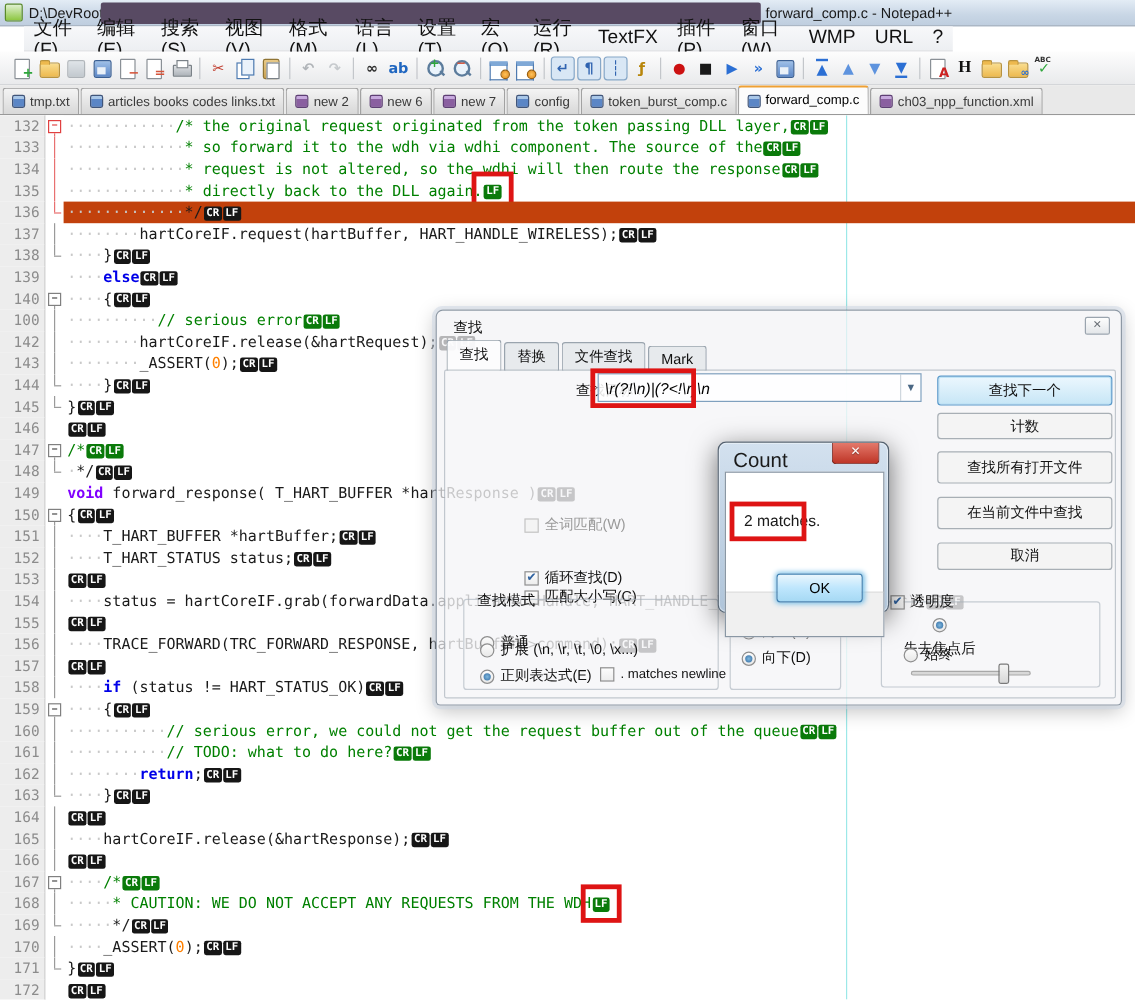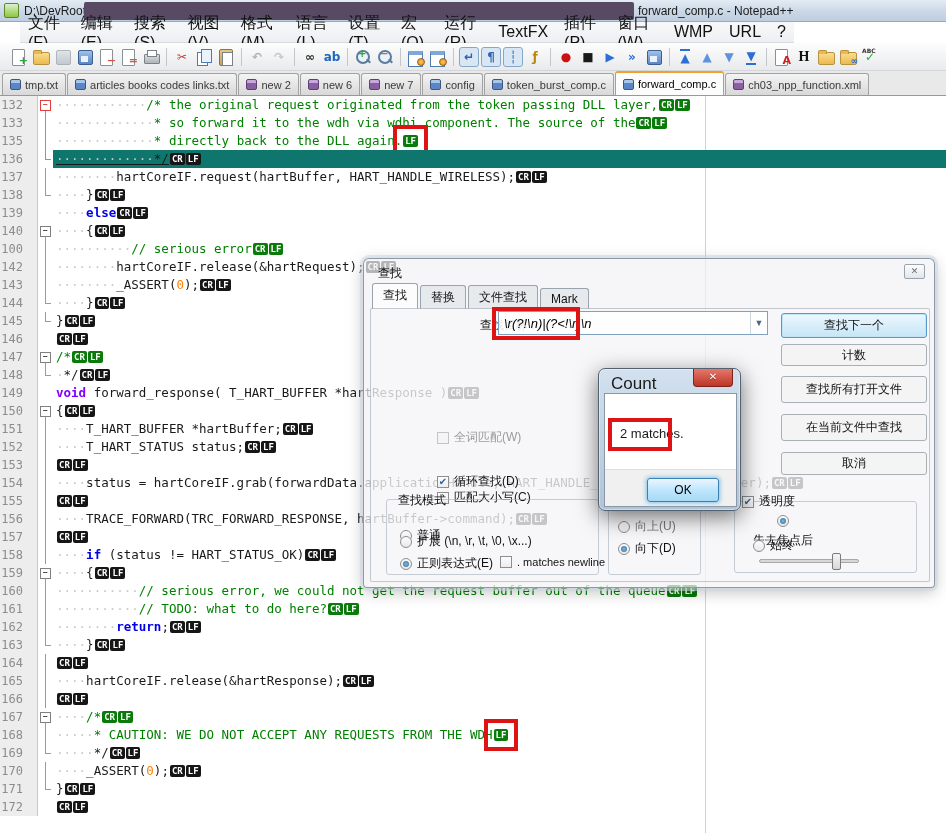--- a/index.html
+++ b/index.html
@@ -75,34 +75,34 @@
     background:linear-gradient(#F4F4F4,#D8D8D8); font-size:11px; color:#3A3A3A; white-space:nowrap; }
   .tab.active { background:#FCFCFC; height:24px; border-top:2px solid #EFA033; color:#000; }
   .tabicon { width:11px; height:11px; border-radius:2px; border:1px solid #40557A; }
   .tabicon.blue { background:linear-gradient(#A9C7E8 30%,#5B86C6 31%); }
   .tabicon.purple { background:linear-gradient(#C7A9DE 30%,#8A5FA0 31%); border-color:#5E3F74; }
   
   #editor { position:absolute; left:0; top:96px; width:946px; height:737px; background:#fff; overflow:hidden; }
   #edgeline { position:absolute; left:705px; top:0; width:1px; height:737px; background:#9CE8E8; z-index:1; }
   .row { display:flex; height:18px; position:relative; }
   .gut { width:38px; background:#EDEDED; border-right:1px solid #C9C9C9; color:#8C8C8C;
-    font:12px/18px "DejaVu Sans Mono",monospace; text-align:right; padding-right:14px; flex:none; }
+    font:12px/18px "DejaVu Sans Mono",monospace; text-align:right; padding-right:4px; flex:none; }
   .fold { width:15px; flex:none; position:relative; background:#fff; }
   .fold.box::before { content:"−"; position:absolute; left:2px; top:4px; width:9px; height:9px;
     border:1px solid #808080; background:#fff; font:bold 8px/8px "DejaVu Sans Mono",monospace;
     text-align:center; color:#404040; z-index:2; }
   .fold.box::after { content:""; position:absolute; left:7px; top:15px; bottom:0; border-left:1px solid #9A9A9A; }
   .fold.line::before { content:""; position:absolute; left:7px; top:0; bottom:0; border-left:1px solid #9A9A9A; }
   .fold.end::before { content:""; position:absolute; left:7px; top:0; height:9px; border-left:1px solid #9A9A9A; }
   .fold.end::after { content:""; position:absolute; left:7px; top:9px; width:6px; border-top:1px solid #9A9A9A; }
   .fold.fr.box::before { border-color:#E04040; color:#E04040; }
   .fold.fr.box::after, .fold.fr.line::before, .fold.fr.end::before, .fold.fr.end::after { border-color:#E87070; }
   .codearea { flex:1; font:12.5px/18px "DejaVu Sans Mono",monospace; white-space:pre; color:#1A1A1A;
     padding-left:3px; position:relative; z-index:2; }
-  .row.cur .codearea { background:#0f766e;text-decoration:underline; }
+  .row.cur .codearea { background:#c2410c; }
   .ws { color:#C8C8C8; }
   .cm { color:#008000; } .k { color:#0000E8; font-weight:bold; }
   .t { color:#8000FF; font-weight:bold; } .n { color:#FF8000; } .p { color:#1A1A1A; }
   .b { display:inline-block; font:bold 9px/12px "DejaVu Sans Mono",monospace; color:#fff;
     padding:0 2px; border-radius:2px; margin-left:1px; vertical-align:1px; }
   .b.d { background:#161616; } .b.g { background:#0A7A0A; }
   .eolwrap { position:relative; display:inline-block; }
   .eolwrap.redwrap::after { content:""; position:absolute; left:-9px; top:-7px; right:-10px; bottom:-7px;
     border:4px solid #DE1414; pointer-events:none; z-index:5; }
   
@@ -147,21 +147,21 @@
     background:linear-gradient(#F4F4F4,#D8D8D8); border:1px solid #7A7A7A; border-radius:2px; }
   
   #count-dialog { position:absolute; left:598px; top:368px; width:143px; height:143px;
     border-radius:7px; background:linear-gradient(#D3E1EF,#AFC4D9); border:1px solid #54616F;
     box-shadow:0 6px 22px rgba(0,0,0,.55), 0 0 0 1px rgba(255,255,255,.4) inset; z-index:20; }
   #count-title { position:absolute; left:12px; top:5px; font-size:17px; color:#1A1A1A; }
   #count-close { position:absolute; left:94px; top:0; width:40px; height:18px;
     background:linear-gradient(#E4796B,#BE3527); border:1px solid #7E241B; border-top:none;
     border-radius:0 0 4px 4px; color:#fff; text-align:center; font:bold 10px/16px "DejaVu Sans",sans-serif;
     text-shadow:0 1px 1px rgba(0,0,0,.4); }
-  #count-client { position:absolute; left:5px; top:24px; width:133px; height:114px;
+  #count-client { position:absolute; left:5px; top:24px; width:133px; height:138px;
     background:#fff; border:1px solid #8A97A4; }
   #count-footer { position:absolute; left:0; bottom:0; width:131px; height:37px;
     background:#F0F0F0; border-top:1px solid #DFDFDF; }
   #count-msg { position:absolute; left:15px; top:32px; font-size:13px; color:#1A1A1A; }
   #redbox-count { position:absolute; left:3px; top:24px; width:64px; height:33px;
     border:4px solid #DE1414; pointer-events:none; }
   #count-ok { position:absolute; left:42px; top:84px; width:72px; height:24px;
     background:linear-gradient(#EAF6FD,#BEE6FD 50%,#A6D9F4); border:1px solid #3C7FB1;
     border-radius:3px; text-align:center; font-size:12px; line-height:22px; color:#000;
     box-shadow:0 0 4px 1px #7FC2E8; }
@@ -340,20 +340,25 @@
         <span class="gut">132</span>
         <span class="fold box fr"></span>
         <span class="codearea"><span class="ws">············</span><span class="cm">/* the original request originated from the token passing DLL layer,</span><span class="eolwrap"><span class="b g">CR</span><span class="b g">LF</span></span></span>
       </div>
       <div class="row">
         <span class="gut">133</span>
         <span class="fold line fr"></span>
         <span class="codearea"><span class="ws">·············</span><span class="cm">* so forward it to the wdh via wdhi component. The source of the</span><span class="eolwrap"><span class="b g">CR</span><span class="b g">LF</span></span></span>
       </div>
       <div class="row">
+        <span class="gut">134</span>
+        <span class="fold line fr"></span>
+        <span class="codearea"><span class="ws">·············</span><span class="cm">* request is not altered, so the wdhi will then route the response</span><span class="eolwrap"><span class="b g">CR</span><span class="b g">LF</span></span></span>
+      </div>
+      <div class="row">
         <span class="gut">135</span>
         <span class="fold line fr"></span>
         <span class="codearea"><span class="ws">·············</span><span class="cm">* directly back to the DLL again.</span><span class="eolwrap redwrap"><span class="b g">LF</span></span></span>
       </div>
       <div class="row cur">
         <span class="gut">136</span>
         <span class="fold end fr"></span>
         <span class="codearea"><span class="ws">·············</span><span class="p">*/</span><span class="eolwrap"><span class="b d">CR</span><span class="b d">LF</span></span></span>
       </div>
       <div class="row">

